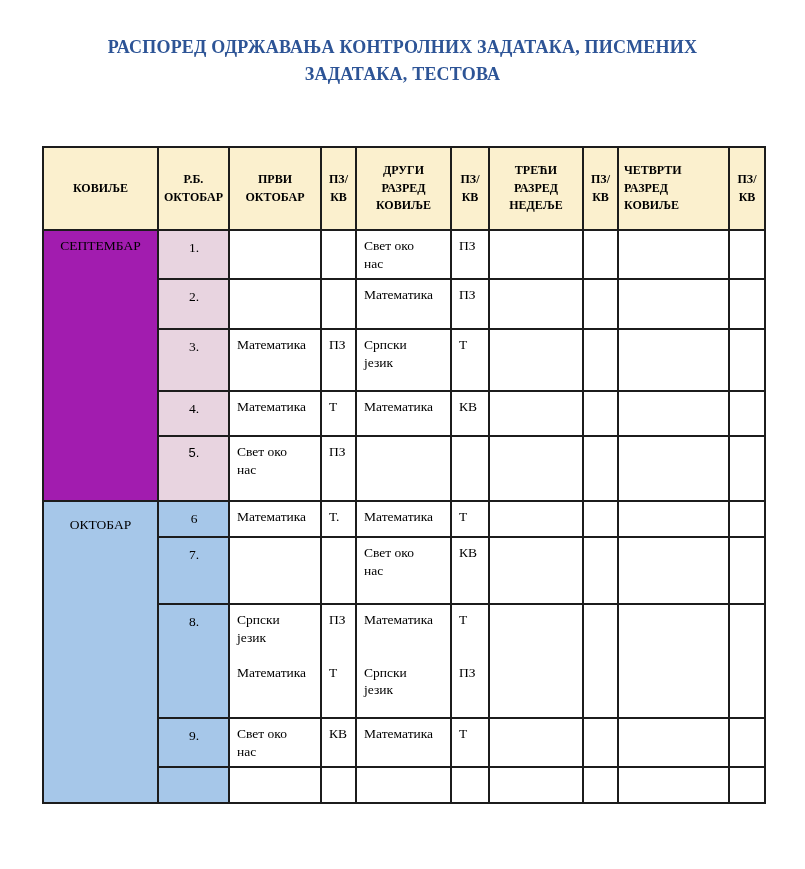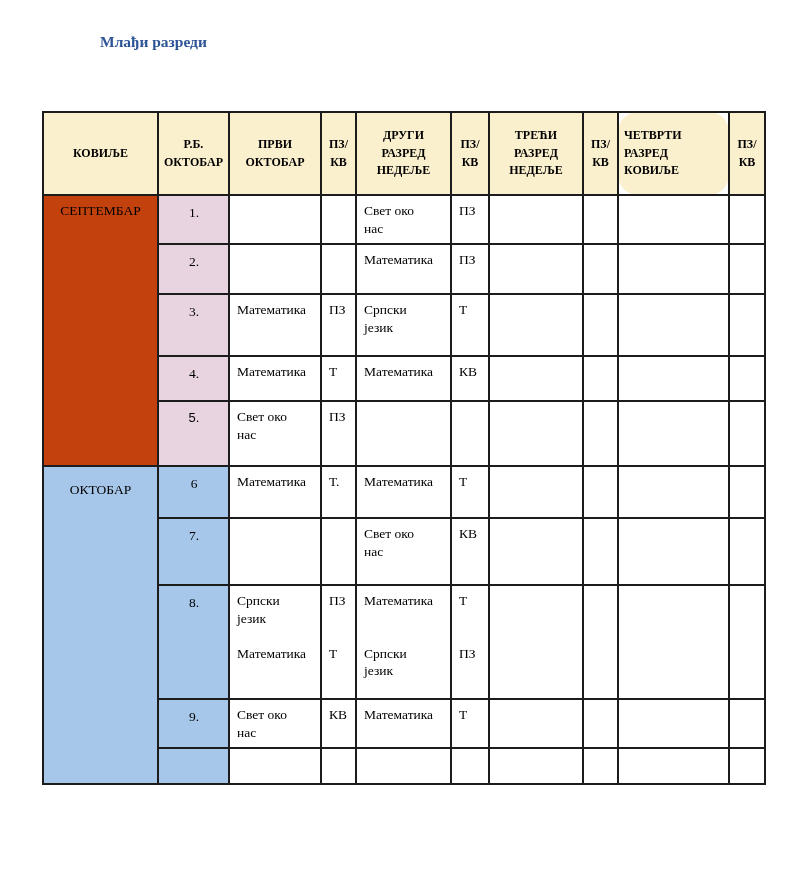--- a/index.html
+++ b/index.html
@@ -45,71 +45,71 @@
     background: #FBF0CE;
     font-size: 12px;
     font-weight: bold;
     text-align: center;
     vertical-align: middle;
     padding: 4px 5px;
     white-space: pre-line;
     word-wrap: break-word;
     line-height: 1.45;
   }
-  .schedule thead th.hdr-left { text-align: left; border-radius: 20px; }
+  .schedule thead th.hdr-left { text-align: left; }
 
   .schedule td {
     vertical-align: top;
     font-size: 13.5px;
     line-height: 1.3;
     padding: 6px 6px 4px 7px;
     white-space: pre-line;
     word-wrap: break-word;
     background: #ffffff;
   }
   td.month-cell {
     text-align: center;
     font-size: 13.5px;
     padding-left: 2px; padding-right: 2px;
   }
-  td.month-sep { background: #c2410c; }
+  td.month-sep { background: #a21caf; }
   td.month-oct { background: #A6C7E9; padding-top: 14px; }
 
   td.week-cell { text-align: center; padding-top: 8px; }
   td.week-sep  { background: #E8D4E0; }
   td.week-oct  { background: #A6C7E9; }
   td.week-sans { font-family: "Liberation Sans", sans-serif; font-size: 13px; }
 </style>
 </head>
 <body>
 
 <div class="page">
 
-  <div class="doc-subtitle">Млађи разреди</div>
+  <div class="doc-title">РАСПОРЕД ОДРЖАВАЊА КОНТРОЛНИХ ЗАДАТАКА, ПИСМЕНИХ ЗАДАТАКА, ТЕСТОВА</div>
 
   <table class="schedule">
     <colgroup>
       <col style="width:115px">
         <col style="width:71px">
         <col style="width:92px">
         <col style="width:35px">
       <col style="width:95px">
         <col style="width:38px">
         <col style="width:94px">
         <col style="width:35px">
       <col style="width:111px">
         <col style="width:36px">
     </colgroup>
     <thead>
       <tr style="height:83px">
         <th>КОВИЉЕ</th>
         <th>Р.Б. ОКТОБАР</th>
         <th>ПРВИ ОКТОБАР</th>
         <th>ПЗ/ КВ</th>
-        <th>ДРУГИ РАЗРЕД НЕДЕЉЕ</th>
+        <th>ДРУГИ РАЗРЕД КОВИЉЕ</th>
         <th>ПЗ/ КВ</th>
         <th>ТРЕЋИ РАЗРЕД НЕДЕЉЕ</th>
         <th>ПЗ/ КВ</th>
         <th class="hdr-left">ЧЕТВРТИ РАЗРЕД КОВИЉЕ</th>
         <th>ПЗ/ КВ</th>
       </tr>
     </thead>
     <tbody>
 
       <tr style="height:49px">
@@ -165,21 +165,21 @@
 нас</td>
         <td class="pzkv-cell">ПЗ</td>
         <td class="subject-cell"></td>
         <td class="pzkv-cell"></td>
         <td class="subject-cell"></td>
         <td class="pzkv-cell"></td>
         <td class="subject-cell"></td>
         <td class="pzkv-cell"></td>
       </tr>
 
-      <tr style="height:52px">
+      <tr style="height:36px">
         <td class="month-cell month-oct" rowspan="5">ОКТОБАР</td>
         <td class="week-cell week-oct">6</td>
         <td class="subject-cell">Математика</td>
         <td class="pzkv-cell">Т.</td>
         <td class="subject-cell">Математика</td>
         <td class="pzkv-cell">Т</td>
         <td class="subject-cell"></td>
         <td class="pzkv-cell"></td>
         <td class="subject-cell"></td>
         <td class="pzkv-cell"></td>

